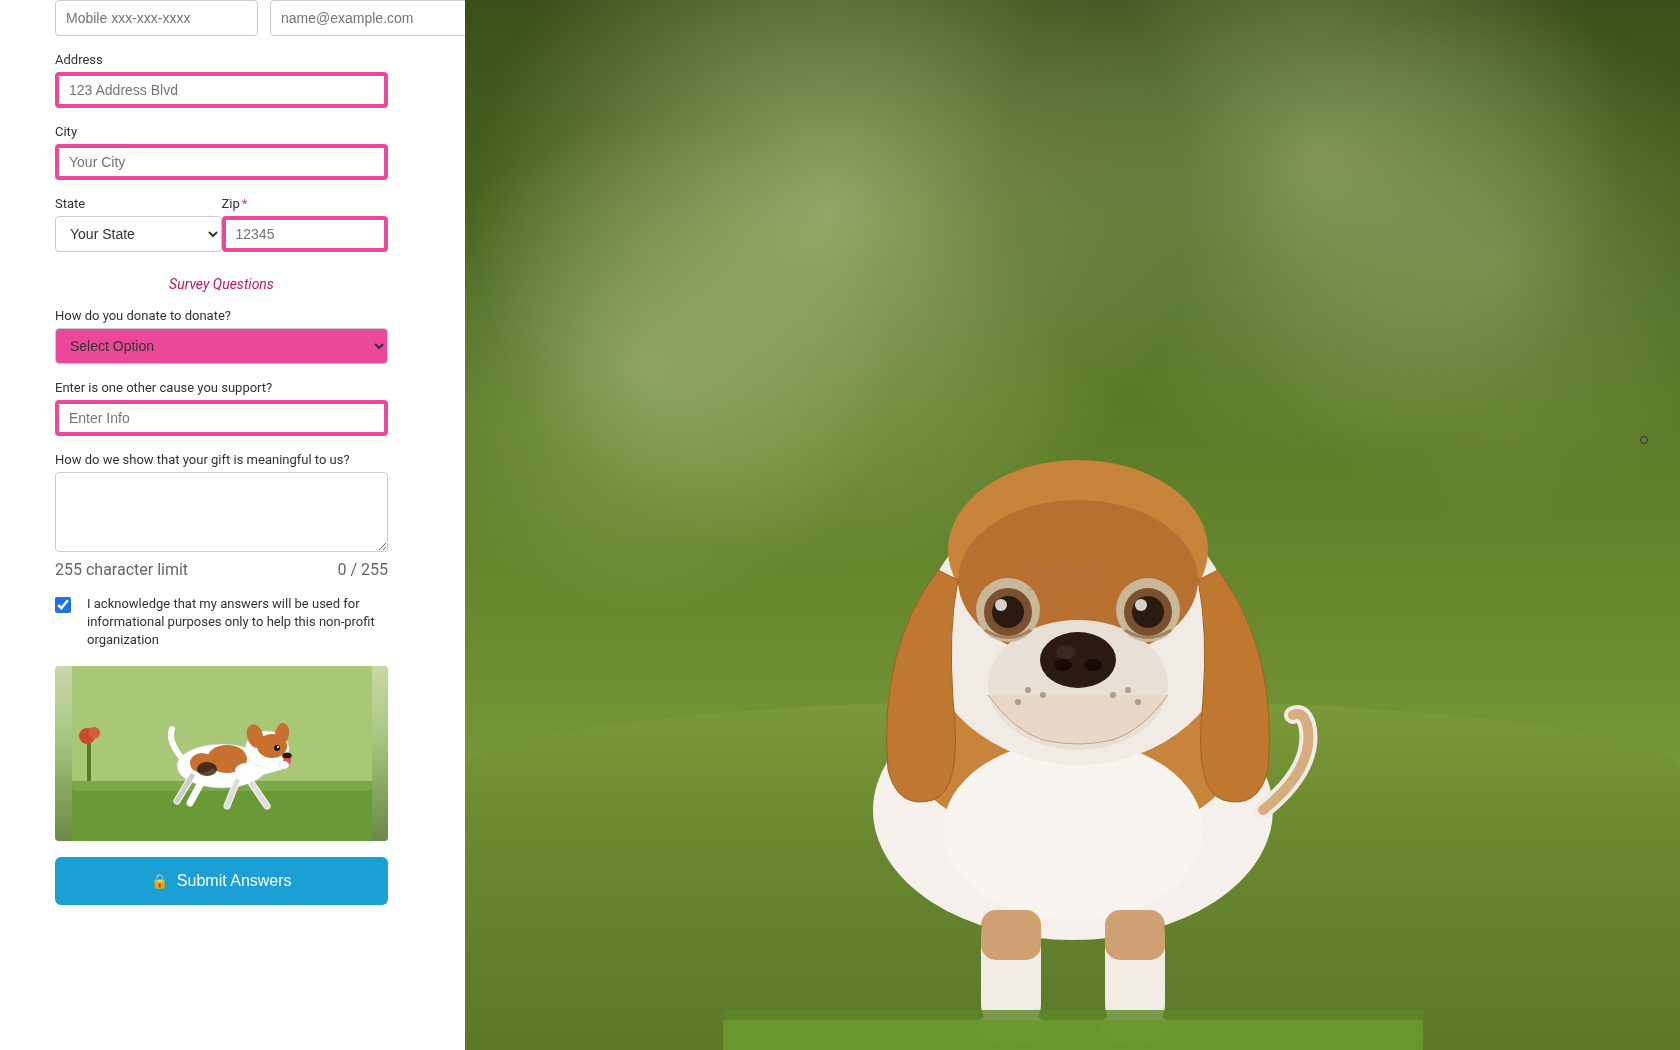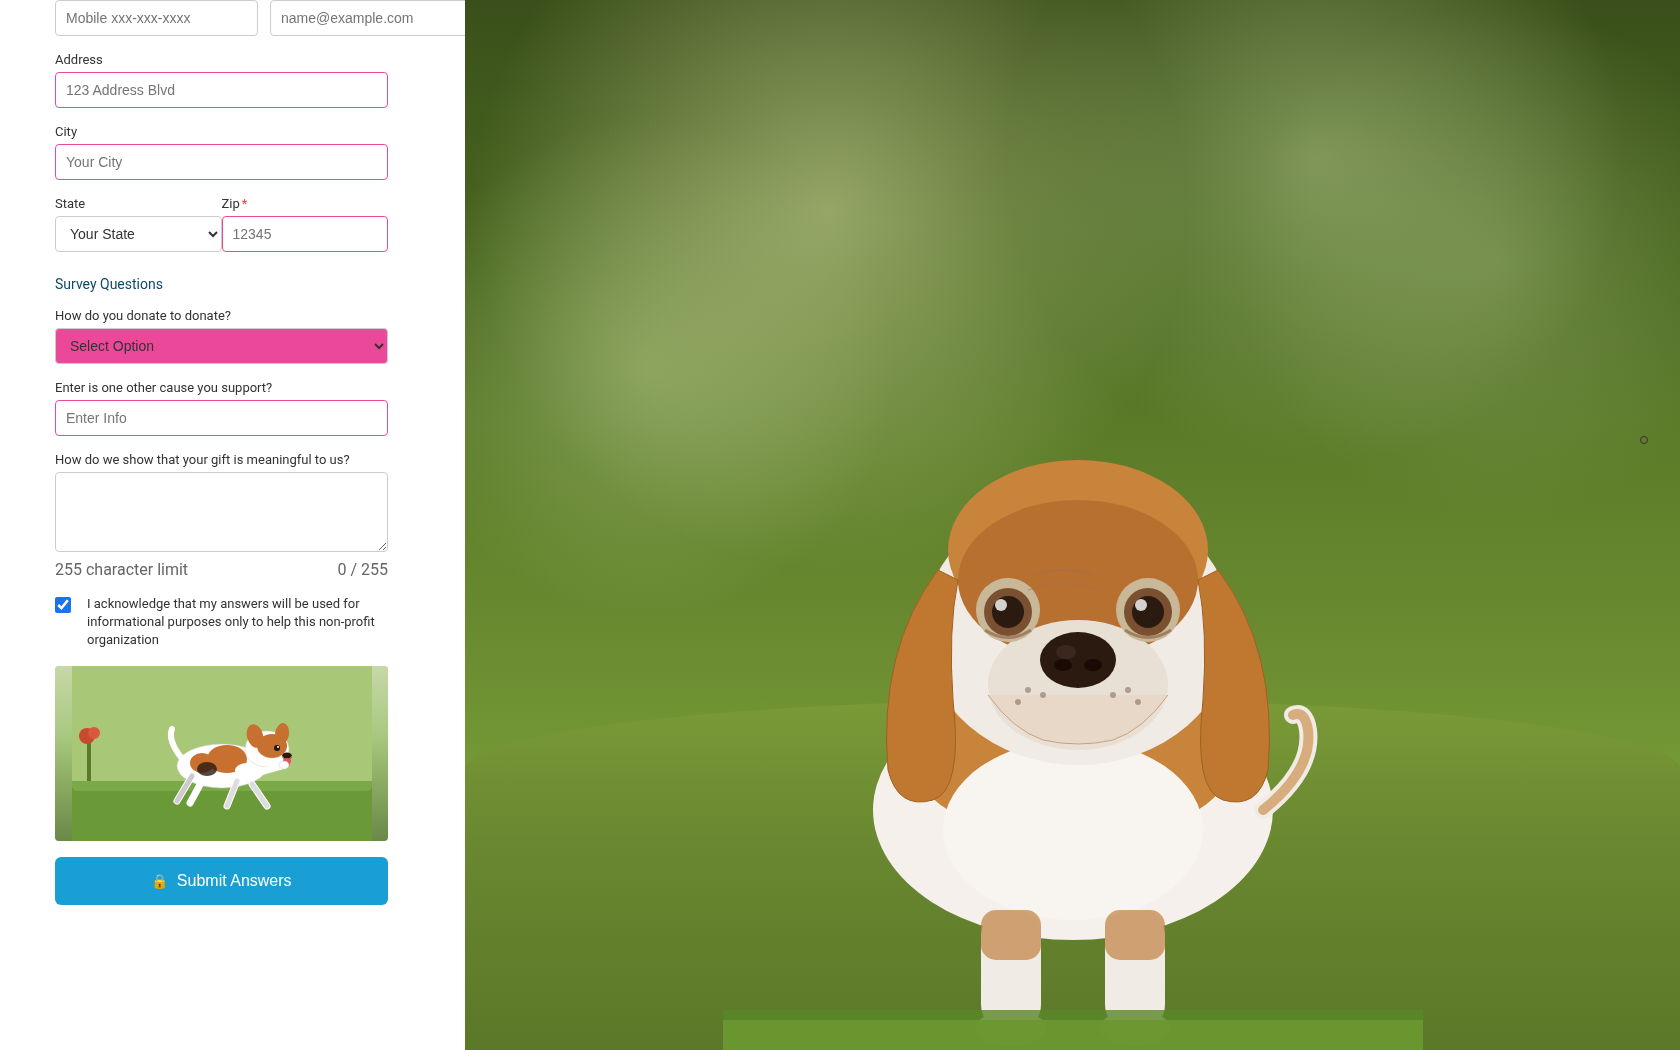--- a/index.html
+++ b/index.html
@@ -77,21 +77,21 @@
     }
 
     .required-star {
       color: #e53e3e;
       margin-left: 2px;
     }
 
     .form-input {
       width: 100%;
       height: 36px;
-      border: 1px solid #ec4899;
+      border: 4px solid #ec4899;
       border-radius: 4px;
       padding: 0 10px;
       font-size: 14px;
       color: #aaa;
       outline: none;
     }
 
     .state-zip-row {
       display: flex;
       margin-bottom: 16px;
@@ -113,21 +113,23 @@
       padding: 0 10px;
       font-size: 14px;
       color: #333;
       background: #fff;
       appearance: auto;
       outline: none;
       cursor: pointer;
     }
 
     .section-divider {
-      color: #0c4a6e;
+      text-align: center;
+      color: #be185d;
+      font-style: italic;
       font-size: 14px;
       margin: 8px 0 16px 0;
     }
 
     .donate-select {
       width: 100%;
       height: 36px;
       border: 1px solid #ccc;
       border-radius: 4px;
       padding: 0 10px;

